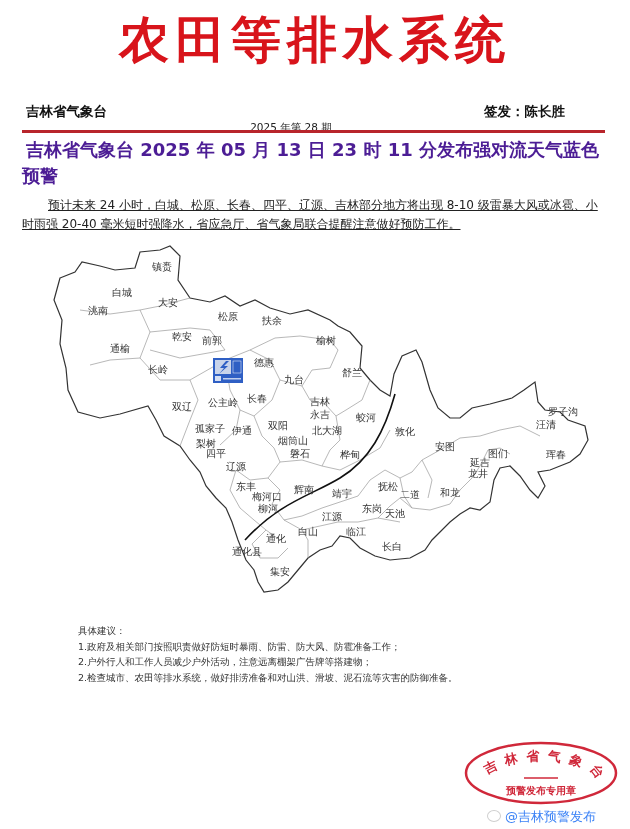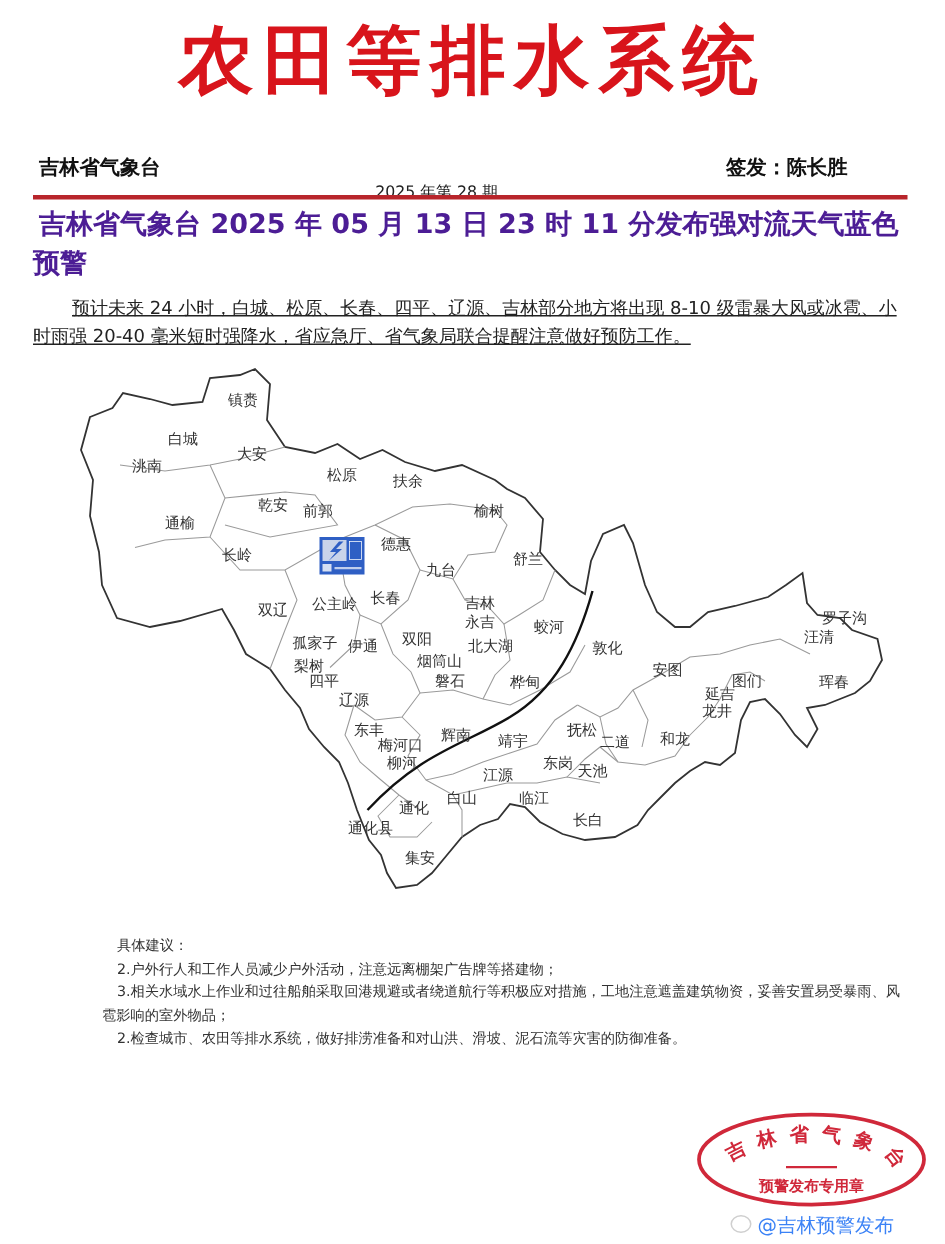--- a/index.html
+++ b/index.html
@@ -142,22 +142,22 @@
     <rect x="175" y="120" width="16" height="14" fill="#c9d4ea"></rect>
     <path d="M186 121 L180 128 L184 128 L179 134 L188 126 L184 126 L189 121 Z" fill="#2f5fc4"></path>
     <rect x="193" y="121" width="8" height="12" fill="#2f5fc4" stroke="#ffffff" stroke-width="0.5"></rect>
     <rect x="175" y="136" width="6" height="5" fill="#ffffff" opacity="0.8"></rect>
     <rect x="183" y="138" width="18" height="1.5" fill="#ffffff" opacity="0.7"></rect>
   </g>
 </svg>
 
 <div class="advice">
   <div>具体建议：</div>
+  <div>1.政府及相关部门按照职责做好防短时暴雨、防雷、防大风、防雹准备工作；</div>
   <div>2.户外行人和工作人员减少户外活动，注意远离棚架广告牌等搭建物；</div>
-  <div class="wrap">3.相关水域水上作业和过往船舶采取回港规避或者绕道航行等积极应对措施，工地注意遮盖建筑物资，妥善安置易受暴雨、风雹影响的室外物品；</div>
   <div>2.检查城市、农田等排水系统，做好排涝准备和对山洪、滑坡、泥石流等灾害的防御准备。</div>
 </div>
 
 <svg class="stamp" viewBox="0 0 158 66" xmlns="http://www.w3.org/2000/svg">
   <defs>
     <path id="stampArc" d="M22 40 A58 24 0 0 1 136 40"></path>
   </defs>
   <ellipse cx="79" cy="33" rx="75" ry="30" fill="none" stroke="#d0283a" stroke-width="2.5"></ellipse>
   <text font-family="DejaVu Serif, serif" font-weight="bold" font-size="13" fill="#d0283a" letter-spacing="8">
     <textPath href="#stampArc" startOffset="6">吉林省气象台</textPath>

